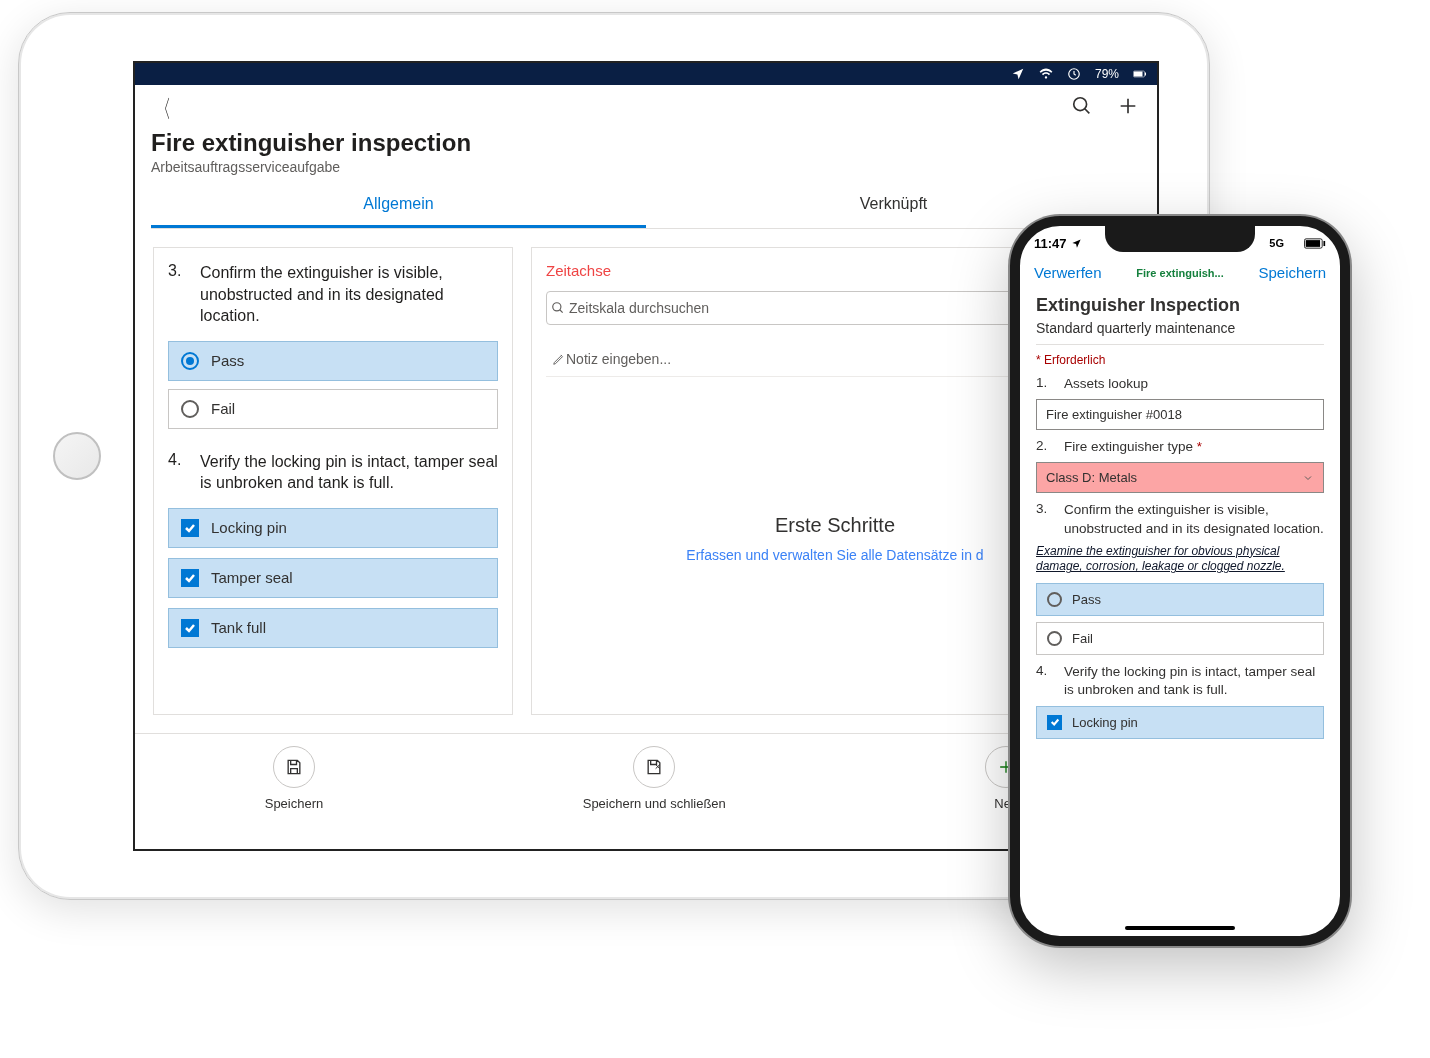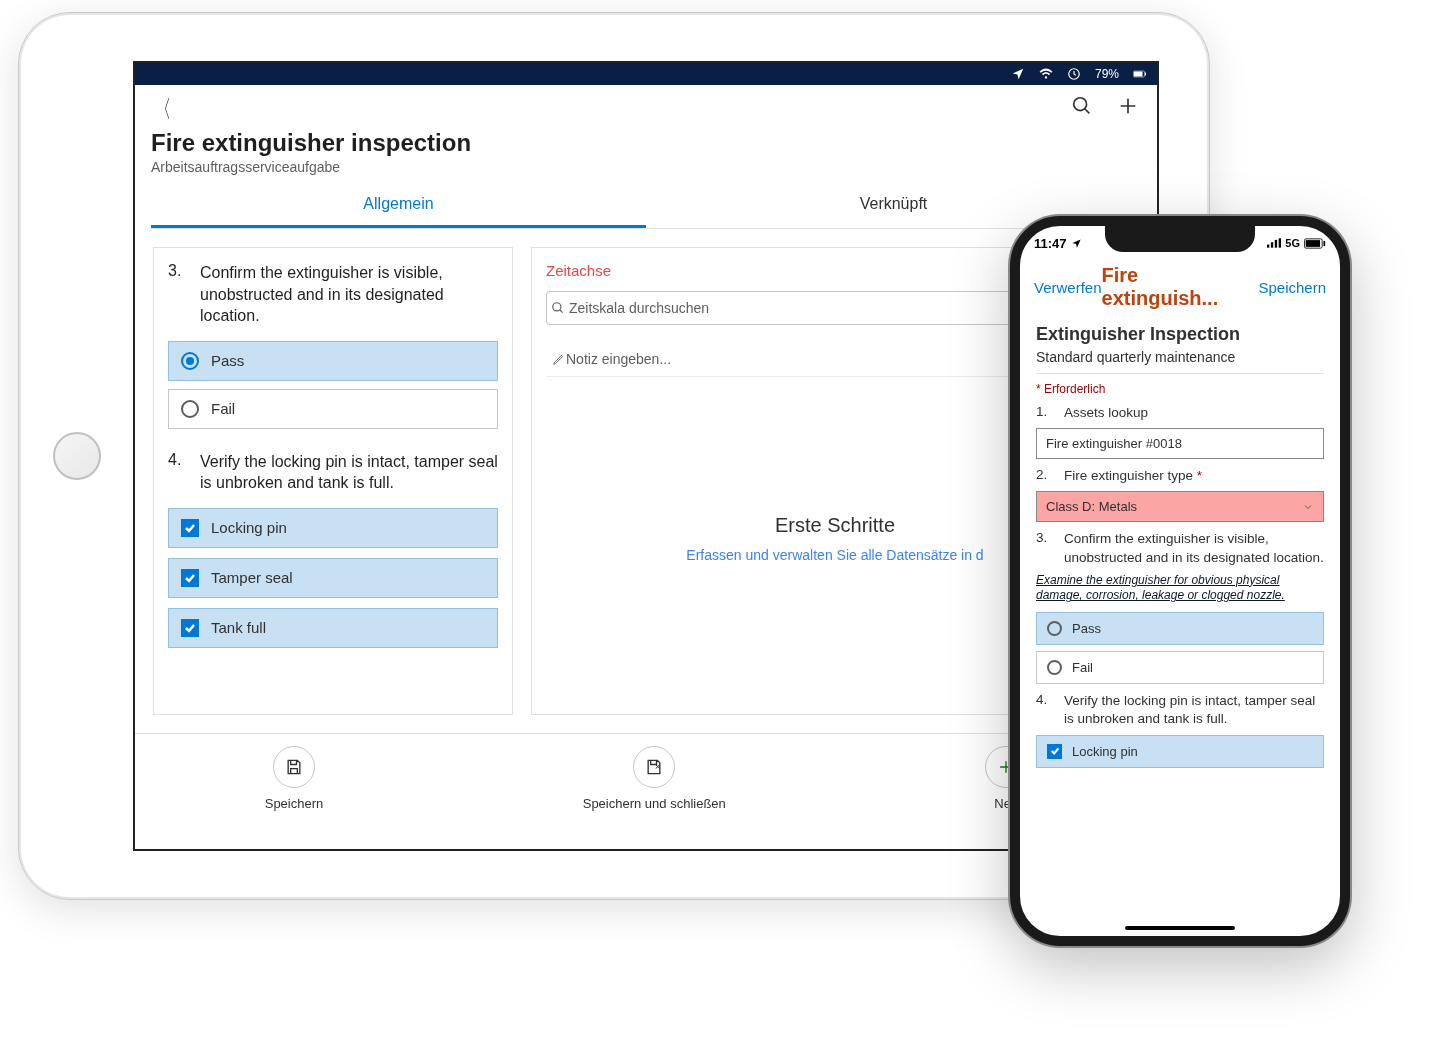--- a/index.html
+++ b/index.html
@@ -198,29 +198,29 @@
     background: #1a1a1a;
     border-radius: 0 0 18px 18px;
     z-index: 5;
   }
   .phone-status {
     height: 34px; display:flex; align-items:center;
     justify-content:space-between; padding:0 14px;
     font-size:13px; font-weight:600; color:#000;
   }
   .phone-status .left { display:flex; gap:4px; align-items:center; }
-  .phone-status .right { display:flex; gap:4px; align-items:center; font-size:11px; }
+  .phone-status .right { display:flex; gap:20px; align-items:center; font-size:11px; }
 
   .phone-nav {
     display:flex; justify-content:space-between; align-items:center;
     padding: 4px 14px 8px;
     font-size: 15px;
   }
   .phone-nav .link { color:#0078d4; cursor:pointer; }
-  .phone-nav .title { font-weight:600; color:#c2410c; font-size:20px; }
+  .phone-nav .title { font-weight:600; color:#15803d; font-size:11px; }
 
   .phone-body {
     padding: 6px 16px;
     height: 620px;
     overflow: hidden;
     font-size: 13.5px;
     color:#323130;
   }
   .phone-h1 { font-size:18px; font-weight:600; margin-bottom:4px; }
   .phone-sub { font-size:14px; color:#323130; margin-bottom:8px; }

